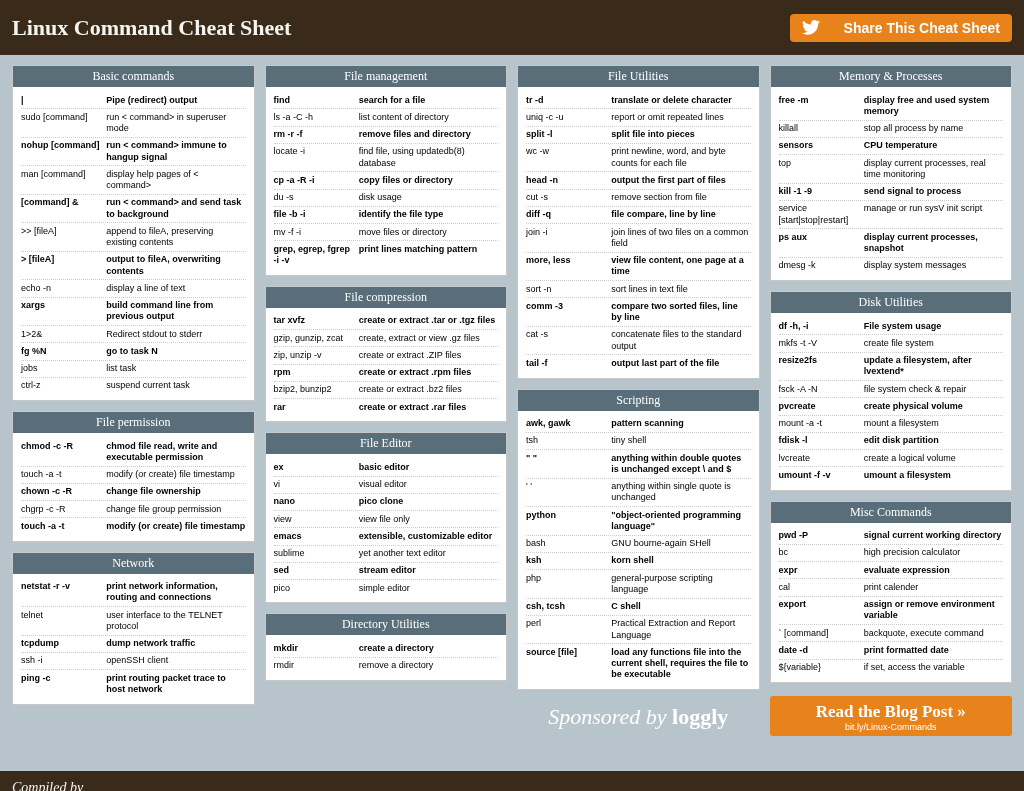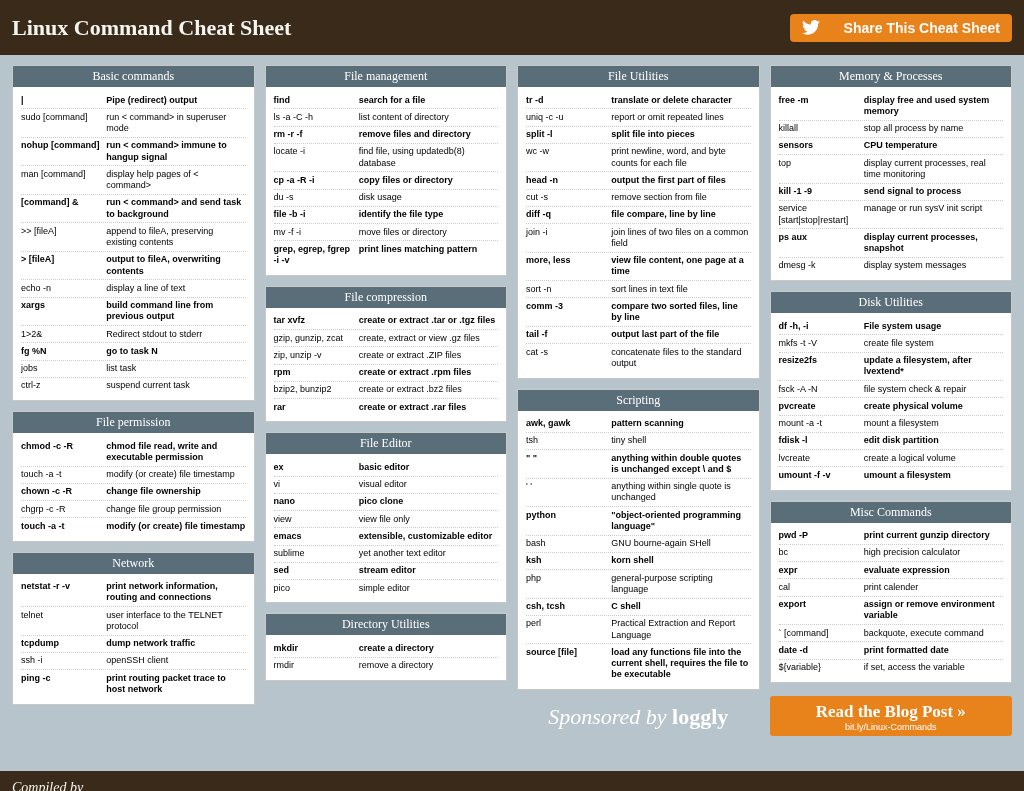--- a/index.html
+++ b/index.html
@@ -397,27 +397,27 @@
             <div class="desc">view file content, one page at a time</div>
           </div>
           <div class="row">
             <div class="cmd">sort -n</div>
             <div class="desc">sort lines in text file</div>
           </div>
           <div class="row bold">
             <div class="cmd">comm -3</div>
             <div class="desc">compare two sorted files, line by line</div>
           </div>
+          <div class="row">
+            <div class="cmd">cat -s</div>
+            <div class="desc">concatenate files to the standard output</div>
+          </div>
           <div class="row bold">
             <div class="cmd">tail -f</div>
             <div class="desc">output last part of the file</div>
-          </div>
-          <div class="row">
-            <div class="cmd">cat -s</div>
-            <div class="desc">concatenate files to the standard output</div>
           </div>
         </div>
       </div>
     <div class="card">
         <div class="card-header">Scripting</div>
         <div class="card-body">
           <div class="row bold">
             <div class="cmd">awk, gawk</div>
             <div class="desc">pattern scanning</div>
           </div>
@@ -544,21 +544,21 @@
             <div class="cmd">umount -f -v</div>
             <div class="desc">umount a filesystem</div>
           </div>
         </div>
       </div>
     <div class="card">
         <div class="card-header">Misc Commands</div>
         <div class="card-body">
           <div class="row bold">
             <div class="cmd">pwd -P</div>
-            <div class="desc">print current gunzip directory</div>
+            <div class="desc">signal current working directory</div>
           </div>
           <div class="row">
             <div class="cmd">bc</div>
             <div class="desc">high precision calculator</div>
           </div>
           <div class="row bold">
             <div class="cmd">expr</div>
             <div class="desc">evaluate expression</div>
           </div>
           <div class="row">

